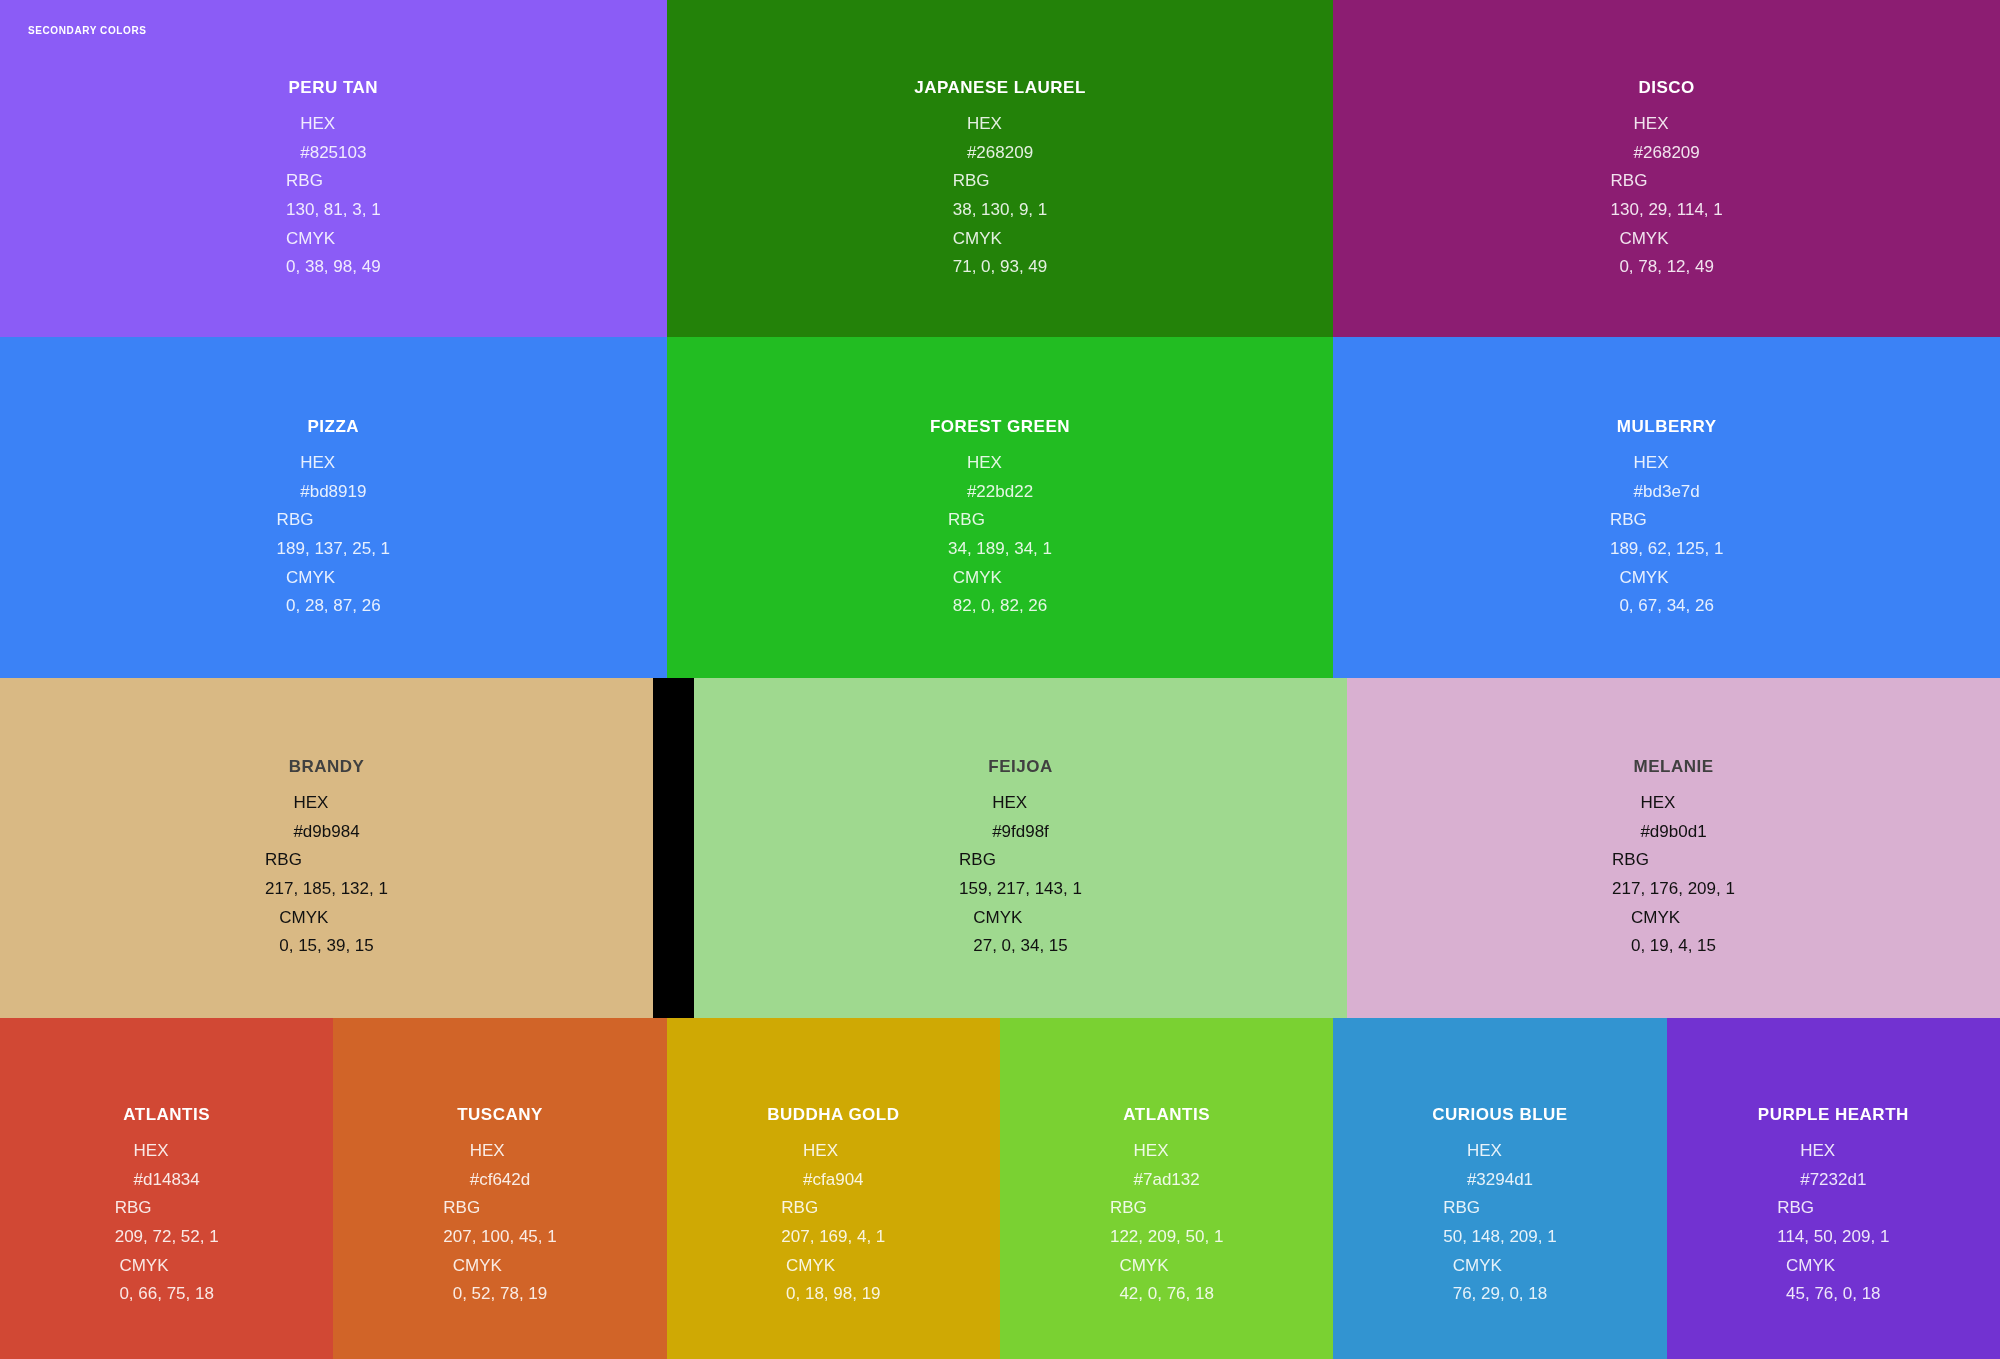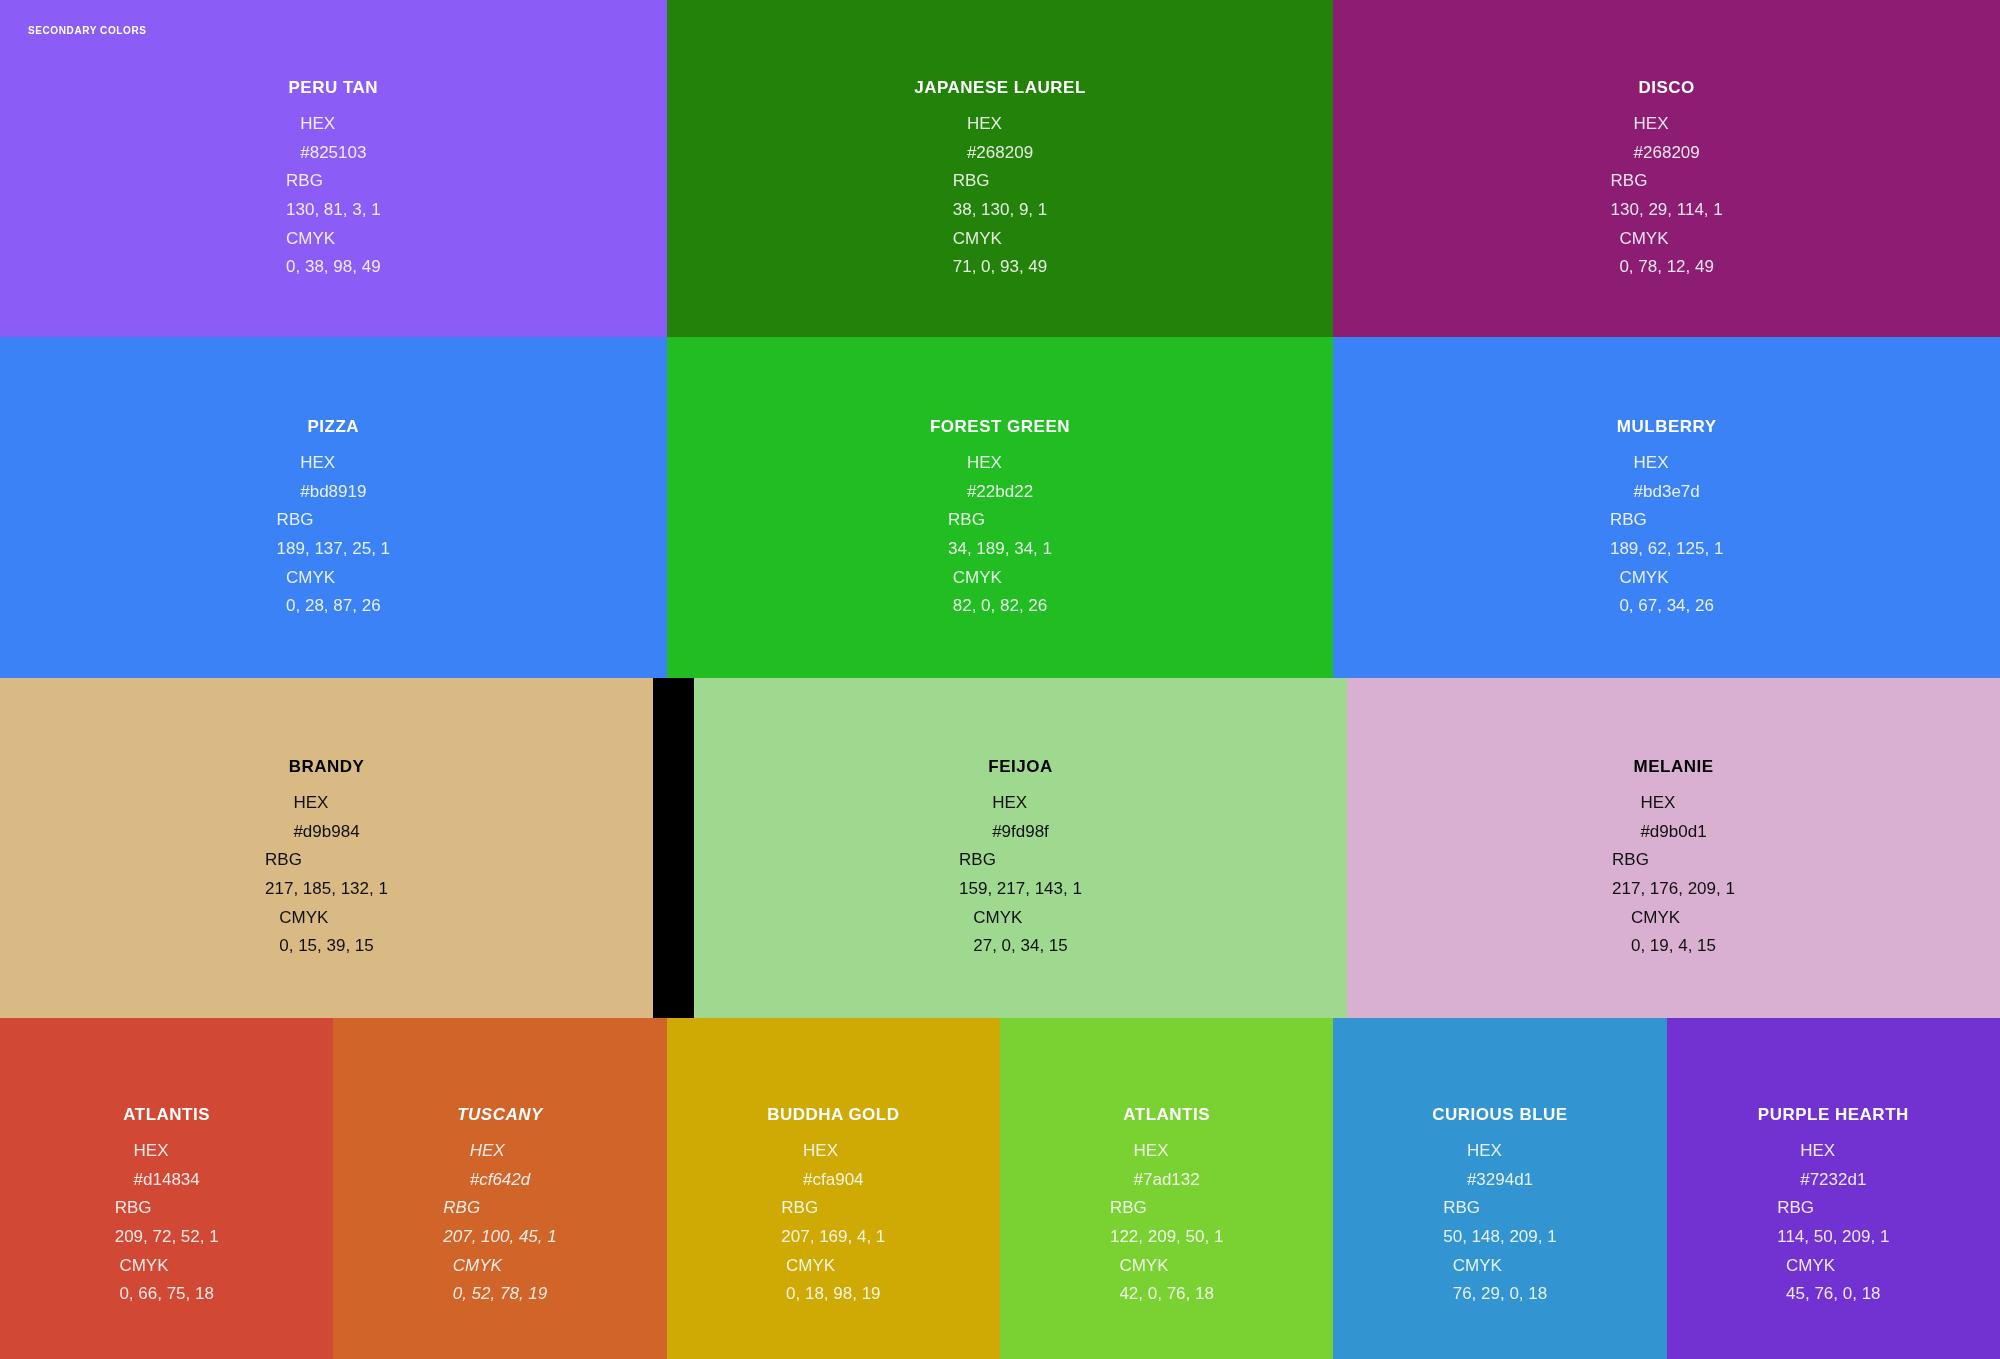--- a/index.html
+++ b/index.html
@@ -96,21 +96,21 @@
   .spec-value {
     display: inline-block;
     text-align: left;
   }
 
   
   .text-light .swatch-name { color: #ffffff; }
   .text-light .spec-row   { color: rgba(255,255,255,0.88); }
 
   
-  .text-dark .swatch-name { color: #000000; }
+  .text-dark .swatch-name { color: #404040; }
   .text-dark .spec-row   { color: #111111; }
 </style>
 </head>
 <body>
 
 <div id="palette-page">
 
   <div class="section-header">SECONDARY COLORS</div>
 
   <div id="rows-container">
@@ -284,21 +284,21 @@
             <div class="spec-row">
               <span class="spec-label">RBG</span>
               <span class="spec-value">209, 72, 52, 1</span>
             </div>
             <div class="spec-row">
               <span class="spec-label">CMYK</span>
               <span class="spec-value">0, 66, 75, 18</span>
             </div>
           </div>
         </div>
-        <div class="swatch text-light" style="background: rgb(209, 100, 40); font-style: italic;">
+        <div class="swatch text-light" style="background: rgb(209, 100, 40);">
           <div class="swatch-info">
             <div class="swatch-name">TUSCANY</div>
             <div class="spec-row">
               <span class="spec-label">HEX</span>
               <span class="spec-value">#cf642d</span>
             </div>
             <div class="spec-row">
               <span class="spec-label">RBG</span>
               <span class="spec-value">207, 100, 45, 1</span>
             </div>

